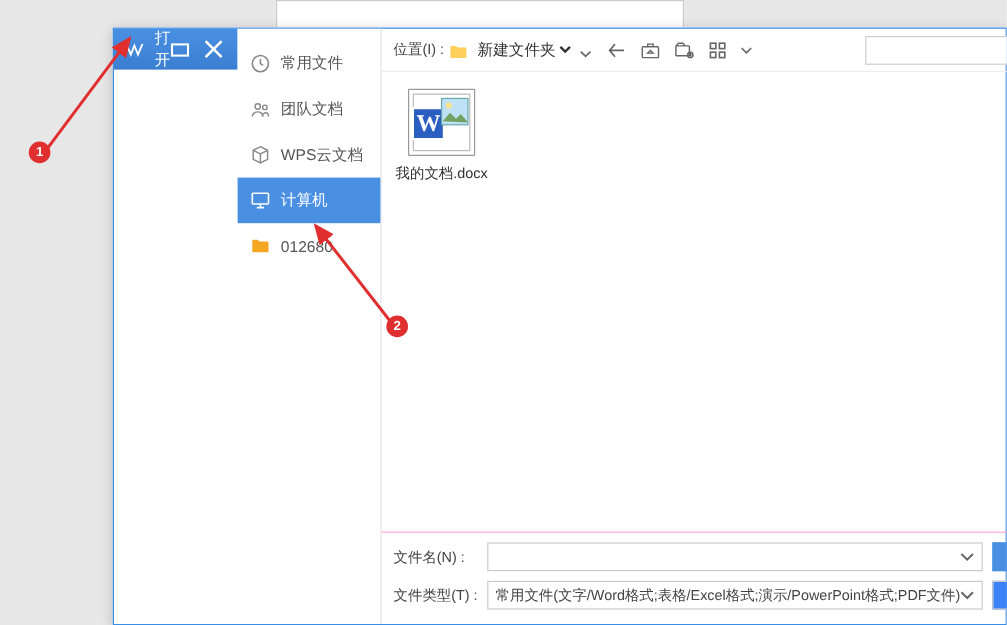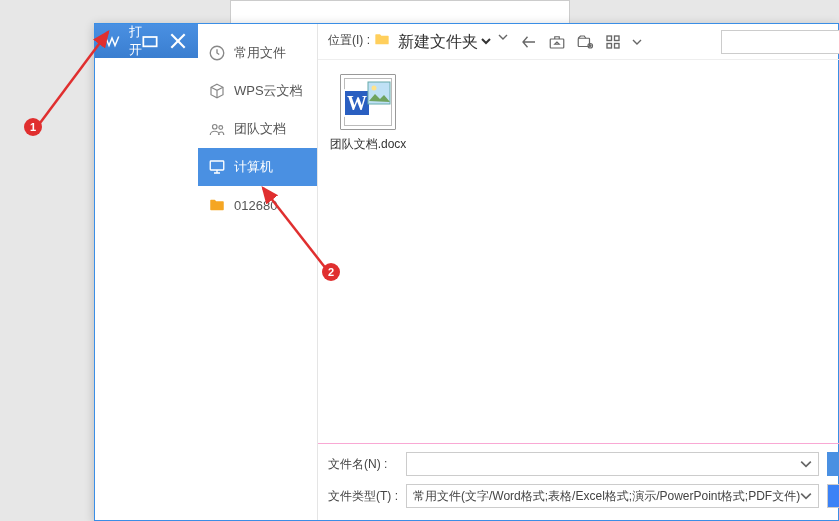--- a/index.html
+++ b/index.html
@@ -13,22 +13,22 @@
 .titlebar .winbtn { width:16px; height:16px; display:inline-flex; align-items:center; justify-content:center; cursor:pointer; }
 .body { flex:1; display:flex; min-height:0; }
 .sidebar { width:120px; background:#fff; border-right:1px solid #e5e5e5; padding-top:10px; }
 .side-item { display:flex; align-items:center; gap:8px; padding:10px 10px; color:#555; font-size:13px; cursor:pointer; }
 .side-item.active { background:#4a90e2; color:#fff; }
 .side-item .icon { width:18px; height:18px; display:inline-flex; color:#888; }
 .side-item.active .icon { color:#fff; }
 .side-item.folder .icon { color:#f5a623; }
 .main { flex:1; display:flex; flex-direction:column; min-width:0; }
 .toolbar { height:36px; display:flex; align-items:center; gap:6px; padding:0 10px; border-bottom:1px solid #eee; font-size:12px; color:#444; }
-.toolbar .loc { display:flex; align-items:flex-start; gap:4px; }
-.toolbar .loc select { border:none; font-size:16px; color:#333; background:transparent; outline:none; }
+.toolbar .loc { display:flex; align-items:flex-end; gap:4px; }
+.toolbar .loc select { border:none; font-size:13px; color:#333; background:transparent; outline:none; }
 .toolbar .foldericon { width:16px; height:14px; display:inline-flex; }
 .toolbar .tb-icons { display:flex; align-items:center; gap:10px; margin-left:6px; color:#666; }
 .toolbar .tb-icons .ticon { width:18px; height:18px; display:inline-flex; cursor:pointer; }
 .toolbar .spacer { flex:1; }
 .toolbar .search { width:170px; height:24px; border:1px solid #ccc; display:flex; align-items:center; padding:0 6px; background:#fff; }
 .toolbar .search input { flex:1; border:none; outline:none; font-size:12px; background:transparent; }
 .toolbar .search .sicon { width:14px; height:14px; color:#aaa; }
 .files { flex:1; padding:14px 10px; overflow:auto; display:flex; align-content:flex-start; flex-wrap:wrap; }
 .fileitem { width:80px; text-align:center; font-size:12px; color:#333; cursor:pointer; }
 .fileitem .thumb { width:56px; height:56px; margin:0 auto 6px; position:relative; background:#fff; border:1px solid #999; border-radius:1px; }
@@ -106,35 +106,35 @@
             <svg viewBox="0 0 24 24" fill="none" stroke="currentColor" stroke-width="1.8">
               <circle cx="12" cy="12" r="9"></circle>
               <path d="M12 7v5l3 2"></path>
             </svg>
           </span>
         <span>常用文件</span>
       </div>
       <div class="side-item">
         <span class="icon">
             <svg viewBox="0 0 24 24" fill="none" stroke="currentColor" stroke-width="1.6">
-              <path d="M12 3l8 4v10l-8 4-8-4V7z"></path>
-              <path d="M4 7l8 4 8-4M12 11v10"></path>
-            </svg>
-          </span>
-        <span>WPS云文档</span>
-      </div>
-      <div class="side-item">
-        <span class="icon">
-            <svg viewBox="0 0 24 24" fill="none" stroke="currentColor" stroke-width="1.6">
               <circle cx="9" cy="9" r="3"></circle>
               <circle cx="17" cy="10" r="2.5"></circle>
               <path d="M3 20c0-3 3-5 6-5s6 2 6 5M14 20c0-2.5 2-4 4-4s3 1.5 3 4"></path>
             </svg>
           </span>
         <span>团队文档</span>
+      </div>
+      <div class="side-item">
+        <span class="icon">
+            <svg viewBox="0 0 24 24" fill="none" stroke="currentColor" stroke-width="1.6">
+              <path d="M12 3l8 4v10l-8 4-8-4V7z"></path>
+              <path d="M4 7l8 4 8-4M12 11v10"></path>
+            </svg>
+          </span>
+        <span>WPS云文档</span>
       </div>
       <div class="side-item active">
         <span class="icon">
             <svg viewBox="0 0 24 24" fill="none" stroke="currentColor" stroke-width="1.8">
               <rect x="3" y="4" width="18" height="12" rx="1"></rect>
               <path d="M8 20h8M12 16v4"></path>
             </svg>
           </span>
         <span>计算机</span>
       </div>
@@ -212,21 +212,21 @@
         <div class="fileitem">
           <div class="thumb">
             <div class="page-stack"></div>
             <div class="W">W</div>
             <svg class="pic" viewBox="0 0 24 24">
                 <rect x="1" y="1" width="22" height="22" fill="#bfe1f5" stroke="#6aa"></rect>
                 <circle cx="7" cy="7" r="2.5" fill="#ffe28a"></circle>
                 <path d="M2 20l6-7 5 5 4-4 6 7z" fill="#6fa35f"></path>
               </svg>
           </div>
-          <div>团队文档.docx</div>
+          <div>我的文档.docx</div>
         </div>
       </div>
 
       <div class="footer">
         <div class="footer-row">
           <label>文件名(N) :</label>
           <div class="combo">
             <span class="val"></span>
             <span class="chev"><svg viewBox="0 0 10 10">
                   <path d="M1 3l4 4 4-4" fill="none" stroke="currentColor" stroke-width="1.4"></path>

